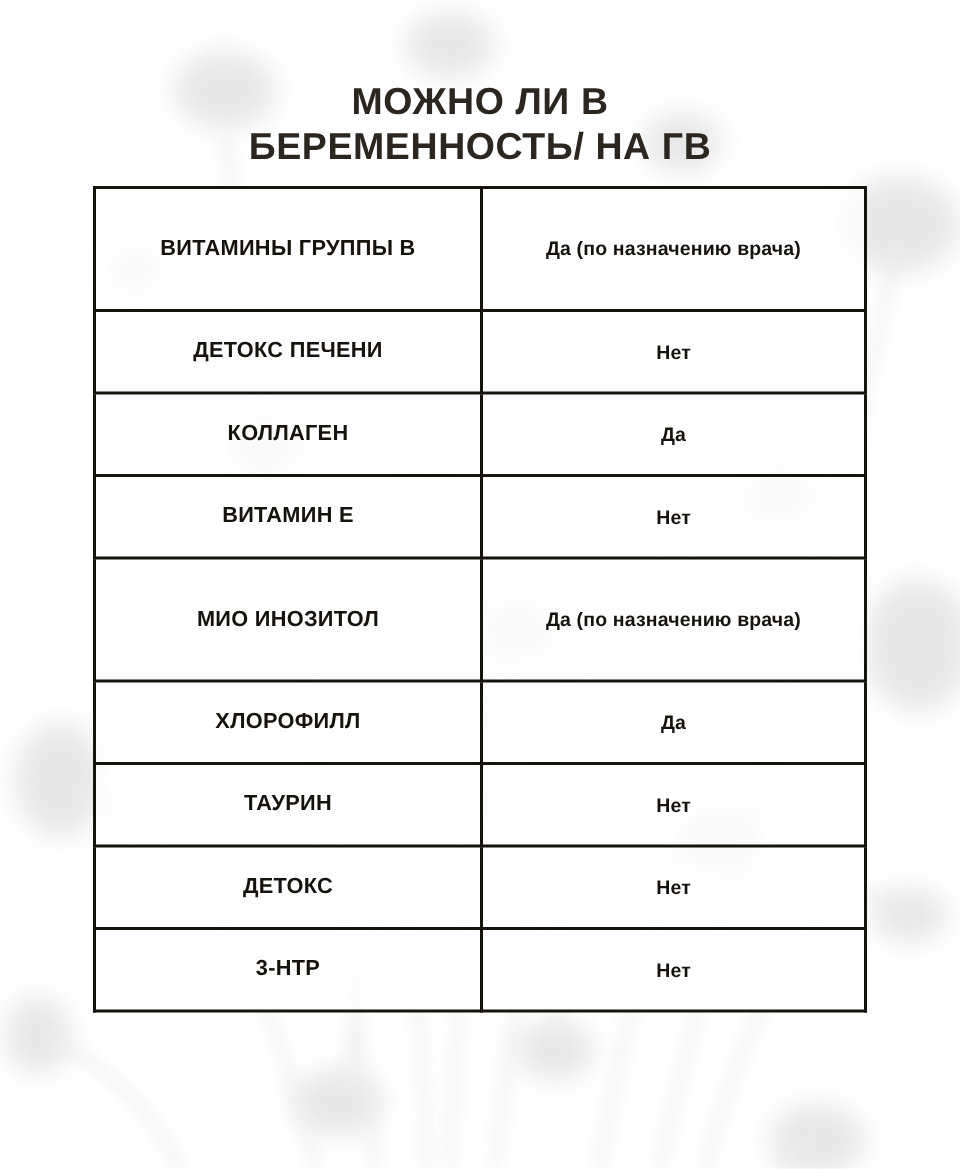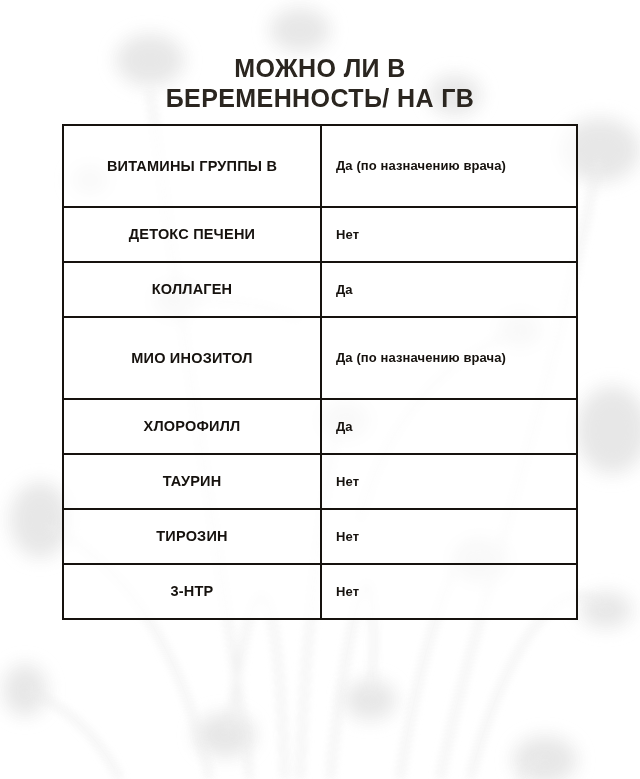--- a/index.html
+++ b/index.html
@@ -81,21 +81,21 @@
   .cell-name {
     text-align: center;
     color: #16120e;
     font-size: 14.5px;
     line-height: 25px;
     font-weight: bold;
     letter-spacing: 0.2px;
   }
 
   .cell-value {
-    text-align: left;
+    text-align: center;
     color: #16120e;
     font-size: 13px;
     line-height: 22px;
     font-weight: bold;
     letter-spacing: 0.1px;
   }
 
   .row-tall td { height: 82px; }
   .row-short td { height: 55px; }
 </style>
@@ -166,34 +166,38 @@
         <td class="cell-value">Да (по назначению врача)</td>
       </tr>
       <tr class="row-short">
         <td class="cell-name">ДЕТОКС ПЕЧЕНИ</td>
         <td class="cell-value">Нет</td>
       </tr>
       <tr class="row-short">
         <td class="cell-name">КОЛЛАГЕН</td>
         <td class="cell-value">Да</td>
       </tr>
+      <tr class="row-short">
+        <td class="cell-name">ВИТАМИН Е</td>
+        <td class="cell-value">Нет</td>
+      </tr>
       <tr class="row-tall">
         <td class="cell-name">МИО ИНОЗИТОЛ</td>
         <td class="cell-value">Да (по назначению врача)</td>
       </tr>
       <tr class="row-short">
         <td class="cell-name">ХЛОРОФИЛЛ</td>
         <td class="cell-value">Да</td>
       </tr>
       <tr class="row-short">
         <td class="cell-name">ТАУРИН</td>
         <td class="cell-value">Нет</td>
       </tr>
       <tr class="row-short">
-        <td class="cell-name">ТИРОЗИН</td>
+        <td class="cell-name">ДЕТОКС</td>
         <td class="cell-value">Нет</td>
       </tr>
       <tr class="row-short">
         <td class="cell-name">3-HTP</td>
         <td class="cell-value">Нет</td>
       </tr>
     </tbody>
   </table>
 
 </div>

